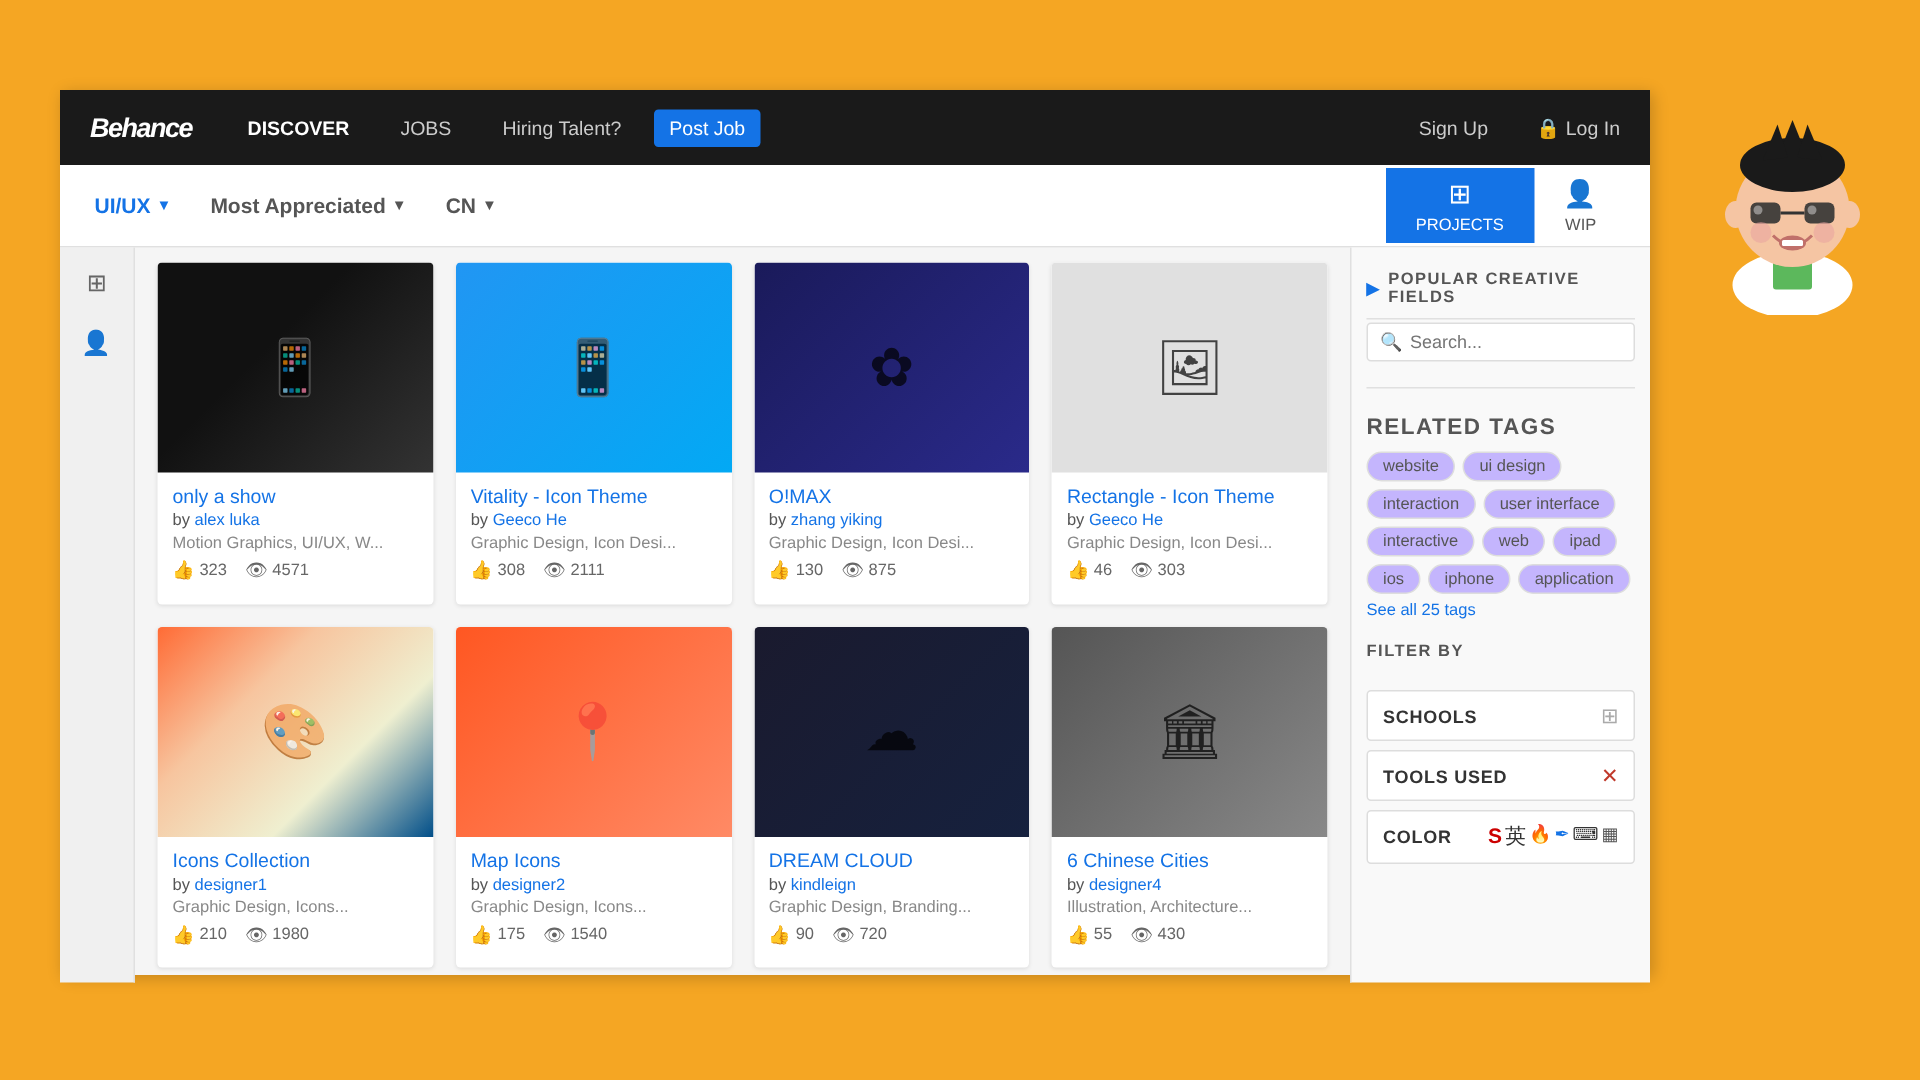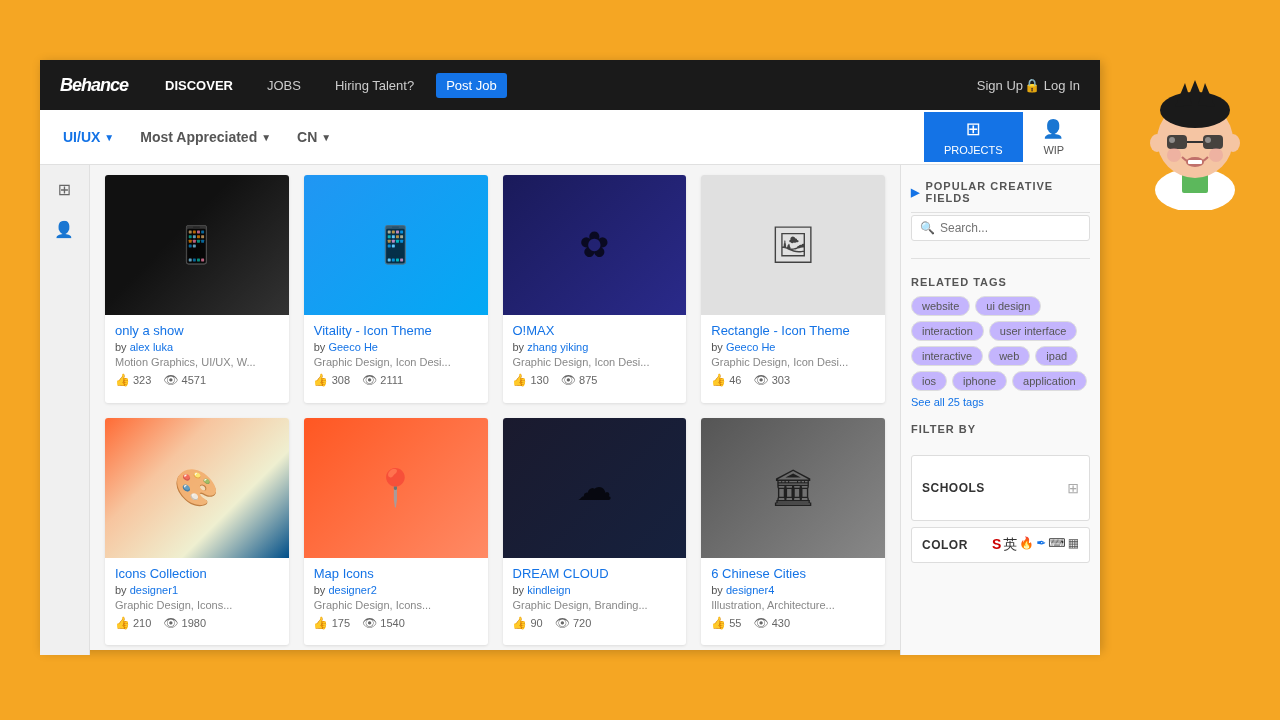--- a/index.html
+++ b/index.html
@@ -43,21 +43,21 @@
     .nav-item.post-job {
       background: #1473E6;
       color: #fff;
       border-radius: 3px;
       padding: 5px 10px;
     }
     .nav-right {
       margin-left: auto;
       display: flex;
       align-items: flex-start;
-      gap: 1px;
+      gap: 32px;
       color: #ccc;
       font-size: 13px;
     }
     .nav-right a {
       color: #ccc;
       text-decoration: none;
       cursor: pointer;
     }
 
     
@@ -237,21 +237,21 @@
       outline: none;
       font-size: 12px;
       flex: 1;
       background: transparent;
     }
     .search-icon {
       color: #aaa;
       font-size: 12px;
     }
     .related-tags-title {
-      font-size: 11px;
+      font-size: 15px;
       font-weight: bold;
       color: #555;
       letter-spacing: 1px;
       margin-bottom: 8px;
     }
     .tags-container {
       display: flex;
       flex-wrap: wrap;
       gap: 5px;
     }
@@ -272,23 +272,23 @@
     }
     .filter-by-title {
       font-size: 11px;
       font-weight: bold;
       color: #555;
       letter-spacing: 1px;
       margin-bottom: 20px;
     }
     .filter-row {
       display: flex;
-      align-items: center;
+      align-items: flex-end;
       justify-content: space-between;
-      padding: 24px 10px;
+      padding: 8px 10px;
       background: #fff;
       border: 1px solid #ddd;
       border-radius: 3px;
       margin-bottom: 6px;
       cursor: pointer;
     }
     .filter-row-label {
       font-size: 12px;
       color: #333;
       font-weight: bold;
@@ -594,20 +594,24 @@
             </div>
           <div class="see-all-tags">See all 25 tags</div>
         </div>
 
         <div>
           <div class="filter-by-title">FILTER BY</div>
           <div class="filter-row">
             <span class="filter-row-label">SCHOOLS</span>
             <span class="filter-row-icon">⊞</span>
           </div>
+          <div class="filter-row tools">
+            <span class="filter-row-label">TOOLS USED</span>
+            <span class="filter-row-icon" style="color:#c0392b;">✕</span>
+          </div>
           <div class="color-filter-row">
             <span class="filter-row-label">COLOR</span>
             <div class="color-icons">
               <span style="color:#cc0000; font-weight:bold; font-size:14px;">S</span>
               <span style="color:#333; font-size:14px;">英</span>
               <span style="color:#FF8C00; font-size:12px;">🔥</span>
               <span style="color:#1473E6; font-size:12px;">✒</span>
               <span style="color:#333; font-size:12px;">⌨</span>
               <span style="color:#555; font-size:12px;">▦</span>
             </div>

